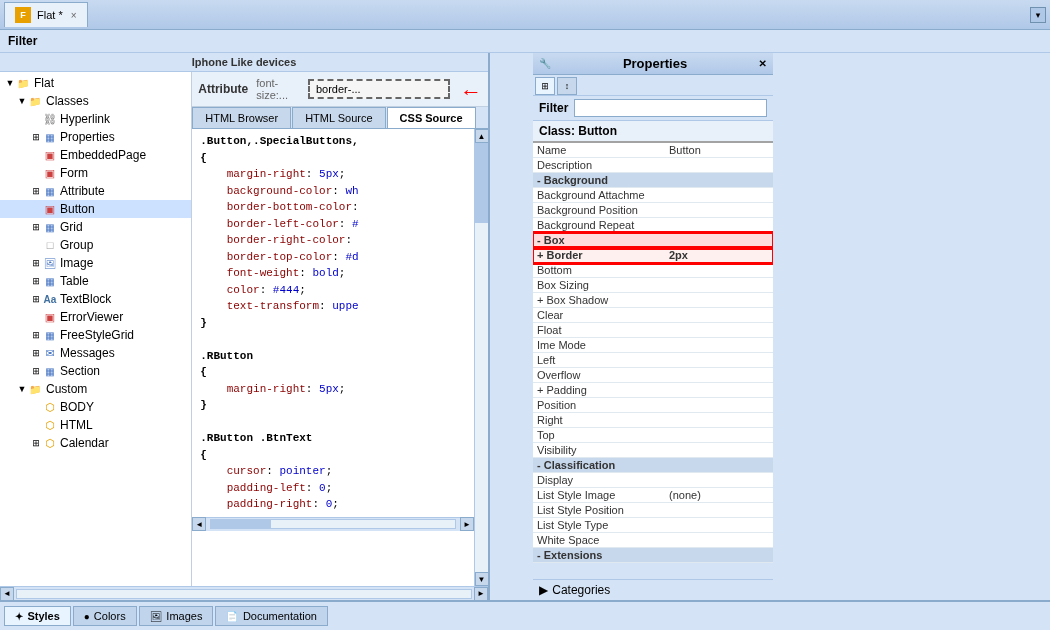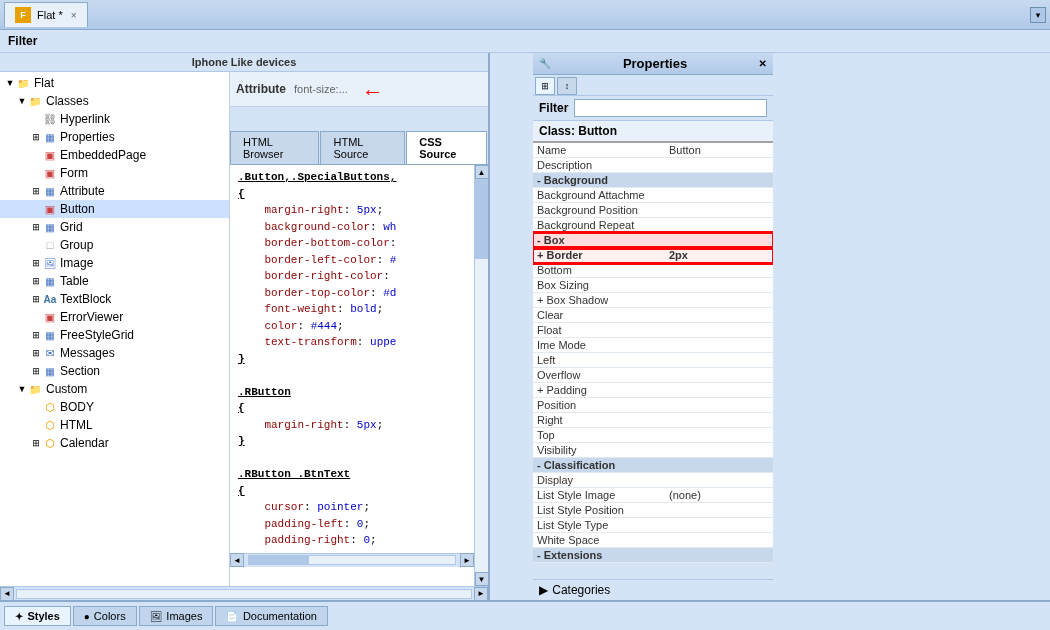--- a/index.html
+++ b/index.html
@@ -37,27 +37,27 @@
     
     .css-area { flex: 1; display: flex; flex-direction: column; }
     .css-header { display: flex; align-items: center; padding: 4px 6px; background: #e8f0fa; border-bottom: 1px solid #c0d0e0; }
     .attribute-label { font-weight: bold; font-size: 12px; color: #333; margin-right: 8px; }
     .font-size-label { color: #666; font-size: 11px; margin-right: 4px; }
     .border-input { border: 2px dashed #666; padding: 2px 6px; font-size: 11px; background: #f5f5f5; min-width: 70px; }
     .red-arrow { color: red; font-size: 20px; margin-left: 8px; }
 
     
     .tab-bar { display: flex; background: #d4e3f5; border-bottom: 1px solid #8aabcc; }
-    .css-tab { padding: 4px 12px; font-size: 11px; cursor: pointer; border: 1px solid #8aabcc; border-bottom: none; background: #c8d8ec; margin-right: 1px; margin-top: 24px; }
+    .css-tab { padding: 4px 12px; font-size: 11px; cursor: pointer; border: 1px solid #8aabcc; border-bottom: none; background: #c8d8ec; margin-right: 1px; }
     .css-tab.active { background: #fff; font-weight: bold; }
 
     .css-source-area { flex: 1; background: #fff; padding: 4px 8px; overflow-y: auto; font-family: 'Courier New', monospace; font-size: 11px; line-height: 1.5; }
     .css-source-area .kw { color: #8B0000; }
     .css-source-area .val { color: #0000cc; }
-    .css-source-area .selector { color: #000; font-weight: bold; text-decoration: underline; }
+    .css-source-area .selector { color: #000; font-weight: bold; }
     .css-scroll-h { height: 14px; background: #d4e3f5; border-top: 1px solid #b0c8e8; display: flex; align-items: center; }
     .scroll-track-h { flex: 1; height: 10px; background: #e8f0f8; margin: 0 4px; border: 1px solid #b0c8e8; position: relative; }
     .scroll-thumb-h { position: absolute; left: 0; width: 60px; height: 100%; background: #b0c8e8; }
 
     
     .right-panel { width: 240px; background: #d4e3f5; display: flex; flex-direction: column; }
     .props-title-bar { background: linear-gradient(to bottom, #c8daf0, #b0c8e8); padding: 3px 6px; font-size: 12px; font-weight: bold; display: flex; align-items: center; justify-content: space-between; border-bottom: 1px solid #8aabcc; }
     .props-title-bar .title-text { font-size: 13px; }
     .props-tabs { display: flex; background: #d4e3f5; border-bottom: 1px solid #b0c8e8; padding: 2px 2px 0; gap: 2px; }
     .props-tab { width: 20px; height: 18px; background: #c8d8ec; border: 1px solid #8aabcc; display: flex; align-items: center; justify-content: center; cursor: pointer; font-size: 9px; }
@@ -266,20 +266,21 @@
             <span class="tree-icon" style="color:#e8a000;font-size:11px;">⬡</span>
             <span>Calendar</span>
           </div>
         </div>
 
         <div class="css-area">
 
           <div class="css-header">
             <span class="attribute-label">Attribute</span>
             <span class="font-size-label">font-size:...</span>
+            <input class="border-input" type="text" value="border-..." style="">
             <span class="red-arrow" style="color:red;font-size:22px;margin-left:10px;">←</span>
           </div>
 
           <div class="tab-bar">
             <div class="css-tab">HTML Browser</div>
             <div class="css-tab">HTML Source</div>
             <div class="css-tab active">CSS Source</div>
           </div>
 
           <div class="css-with-scroll">

